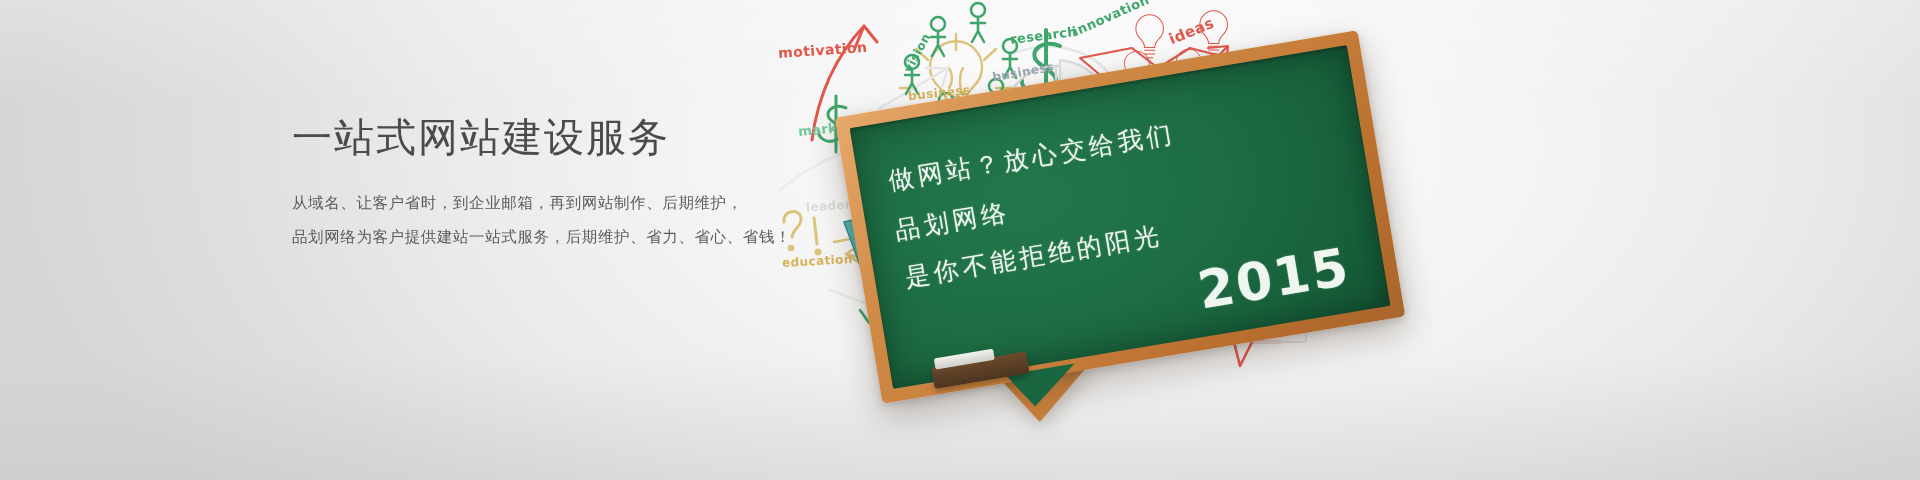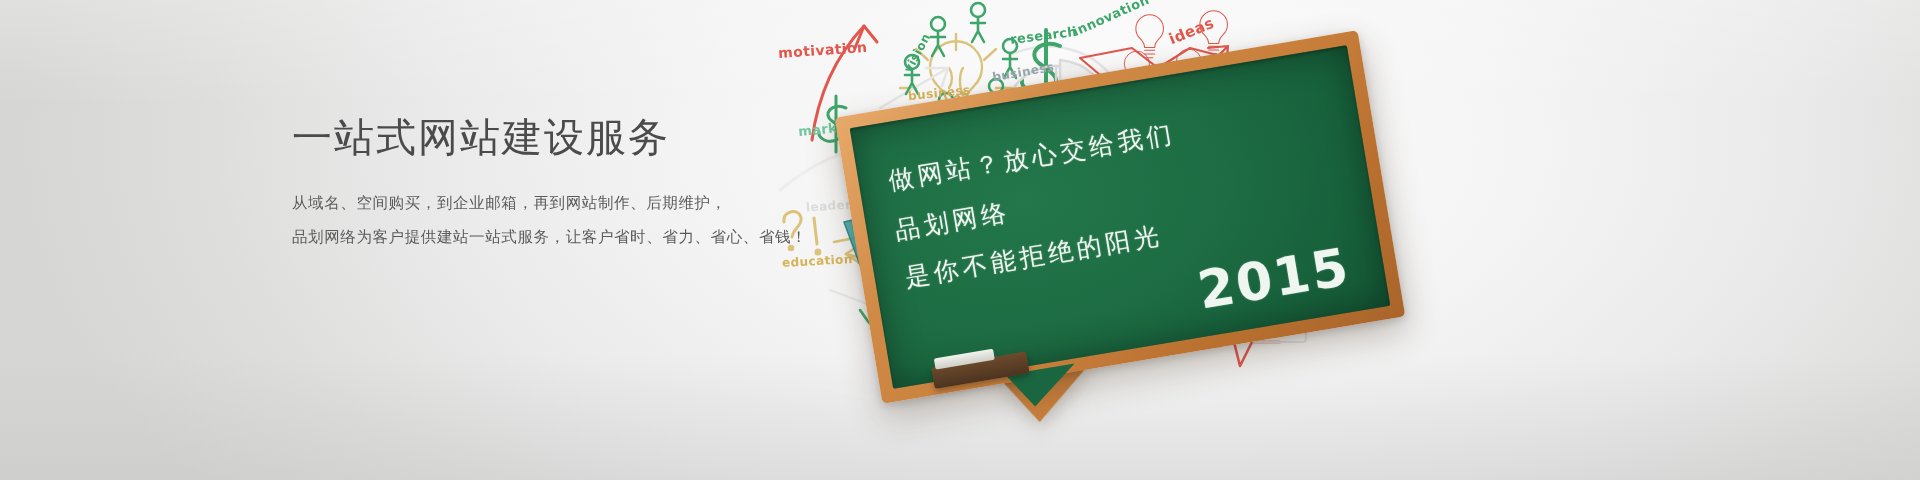--- a/index.html
+++ b/index.html
@@ -377,17 +377,17 @@
       <div class="chalk chalk-l3">是你不能拒绝的阳光</div>
       <div class="chalk chalk-year">2015</div>
     </div>
     <div class="board-tail-inner"></div>
     <div class="ledge"></div>
     <div class="ledge-top"></div>
   </div>
 
   <div class="copy">
     <h1 class="headline">一站式网站建设服务</h1>
-    <div class="sub-line">从域名、空间购买，到企业邮箱，再到网站制作、后期维护，</div>
-    <div class="sub-line">品划网络为客户提供建站一站式服务，让客户省时、省力、省心、省钱！</div>
+    <div class="sub-line">从域名、让客户省时，到企业邮箱，再到网站制作、后期维护，</div>
+    <div class="sub-line">品划网络为客户提供建站一站式服务，后期维护、省力、省心、省钱！</div>
   </div>
 
 </div>
 
 </body></html>

